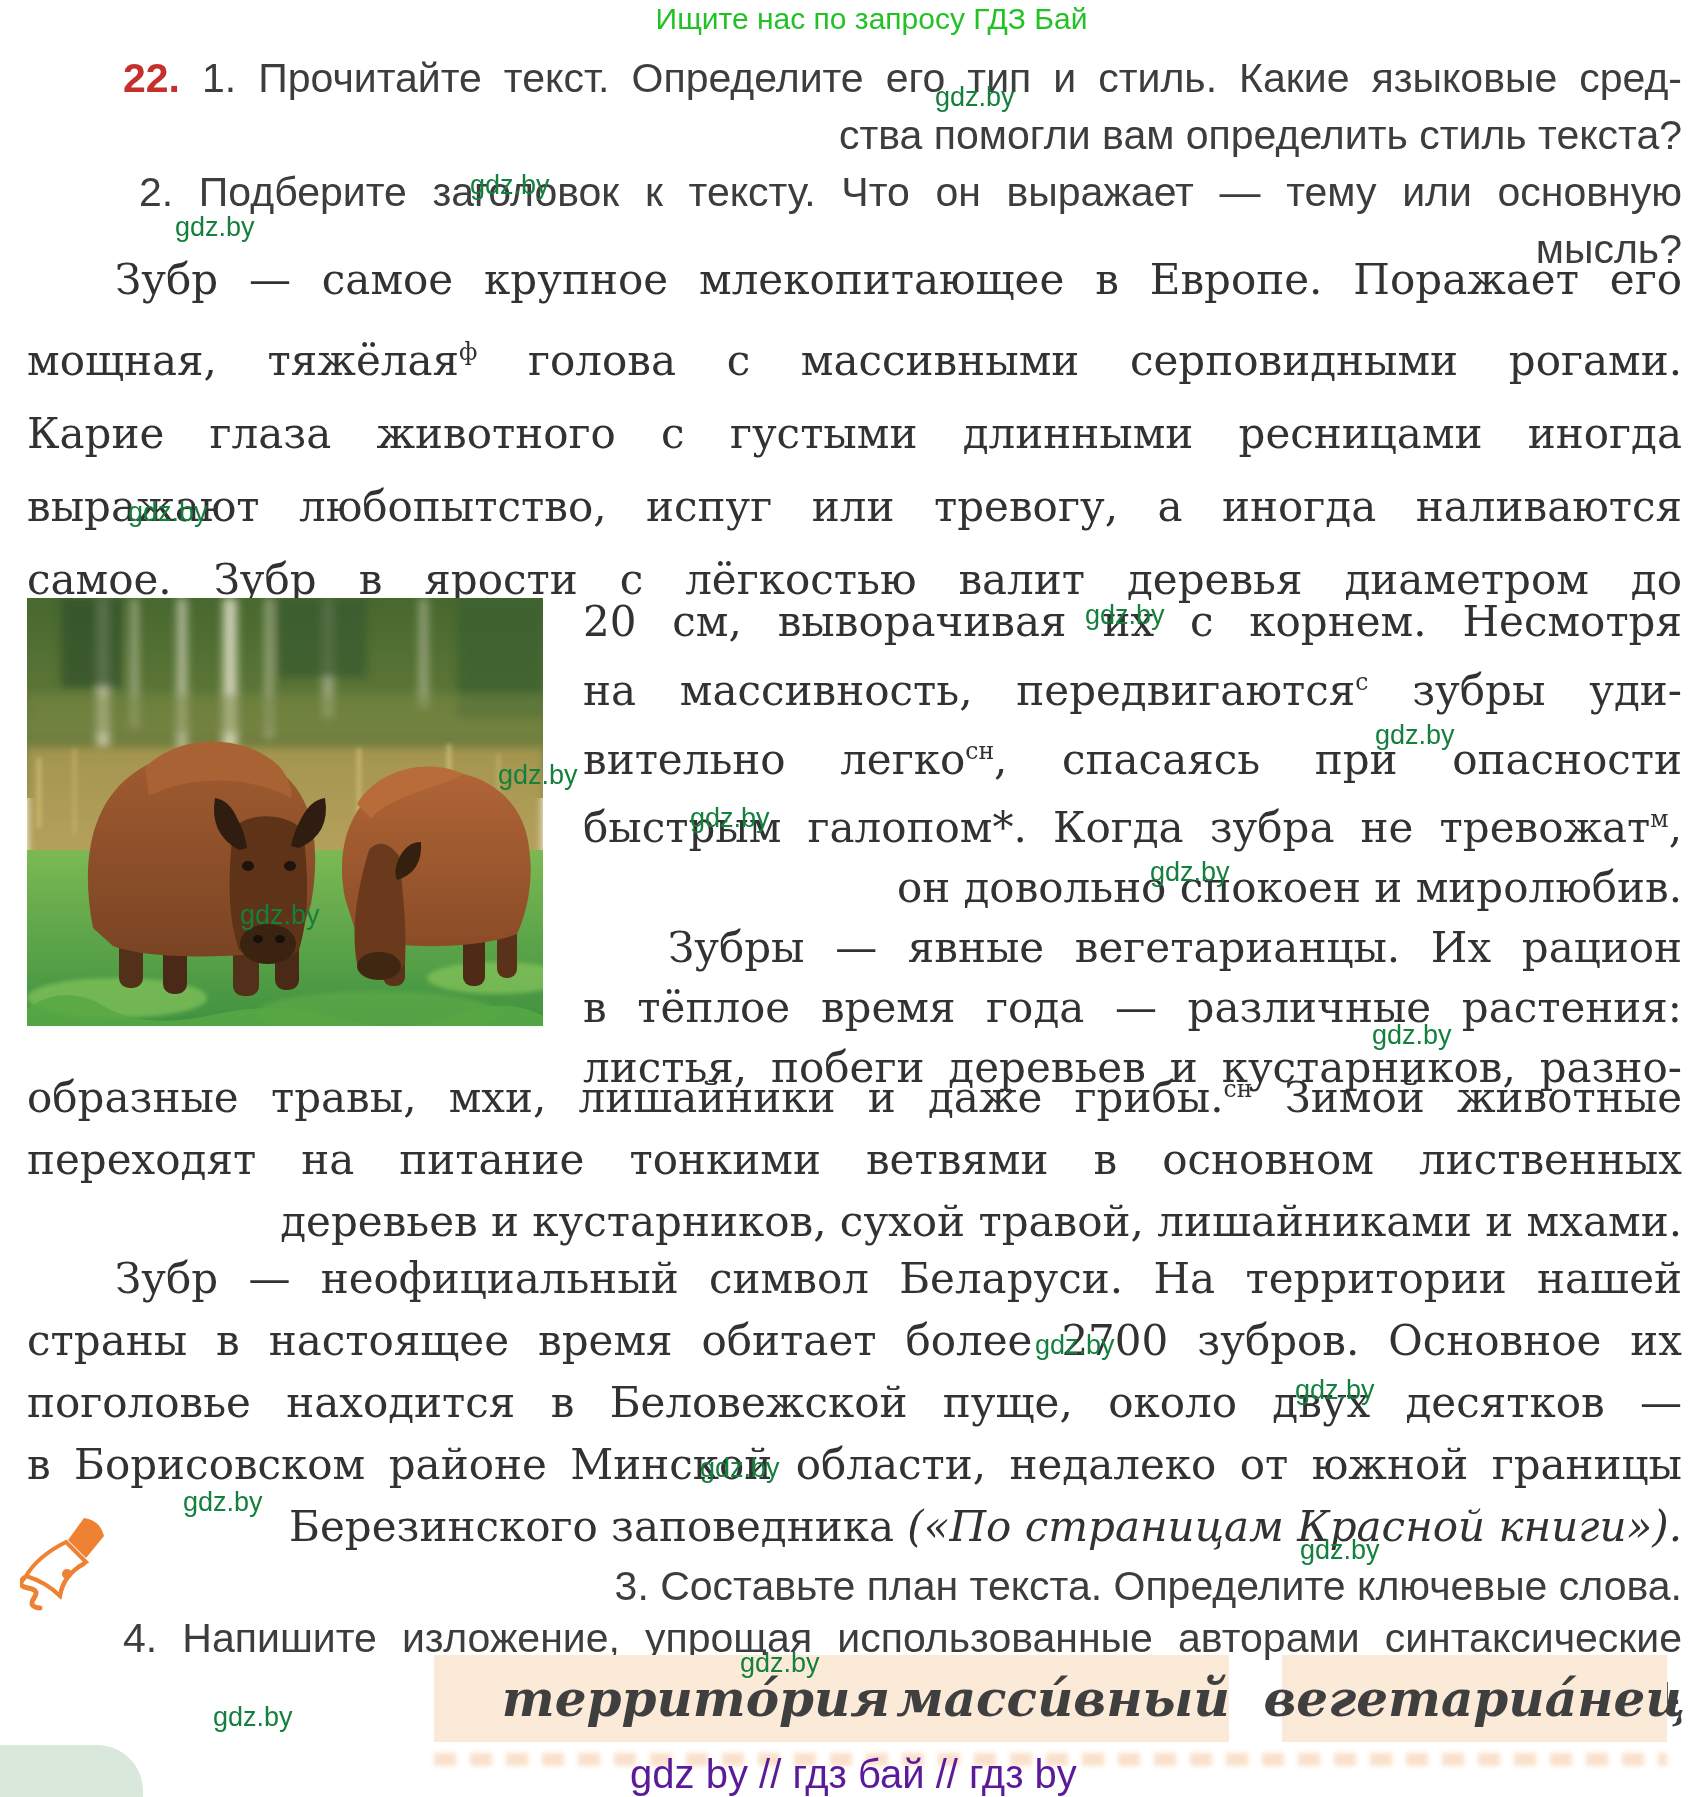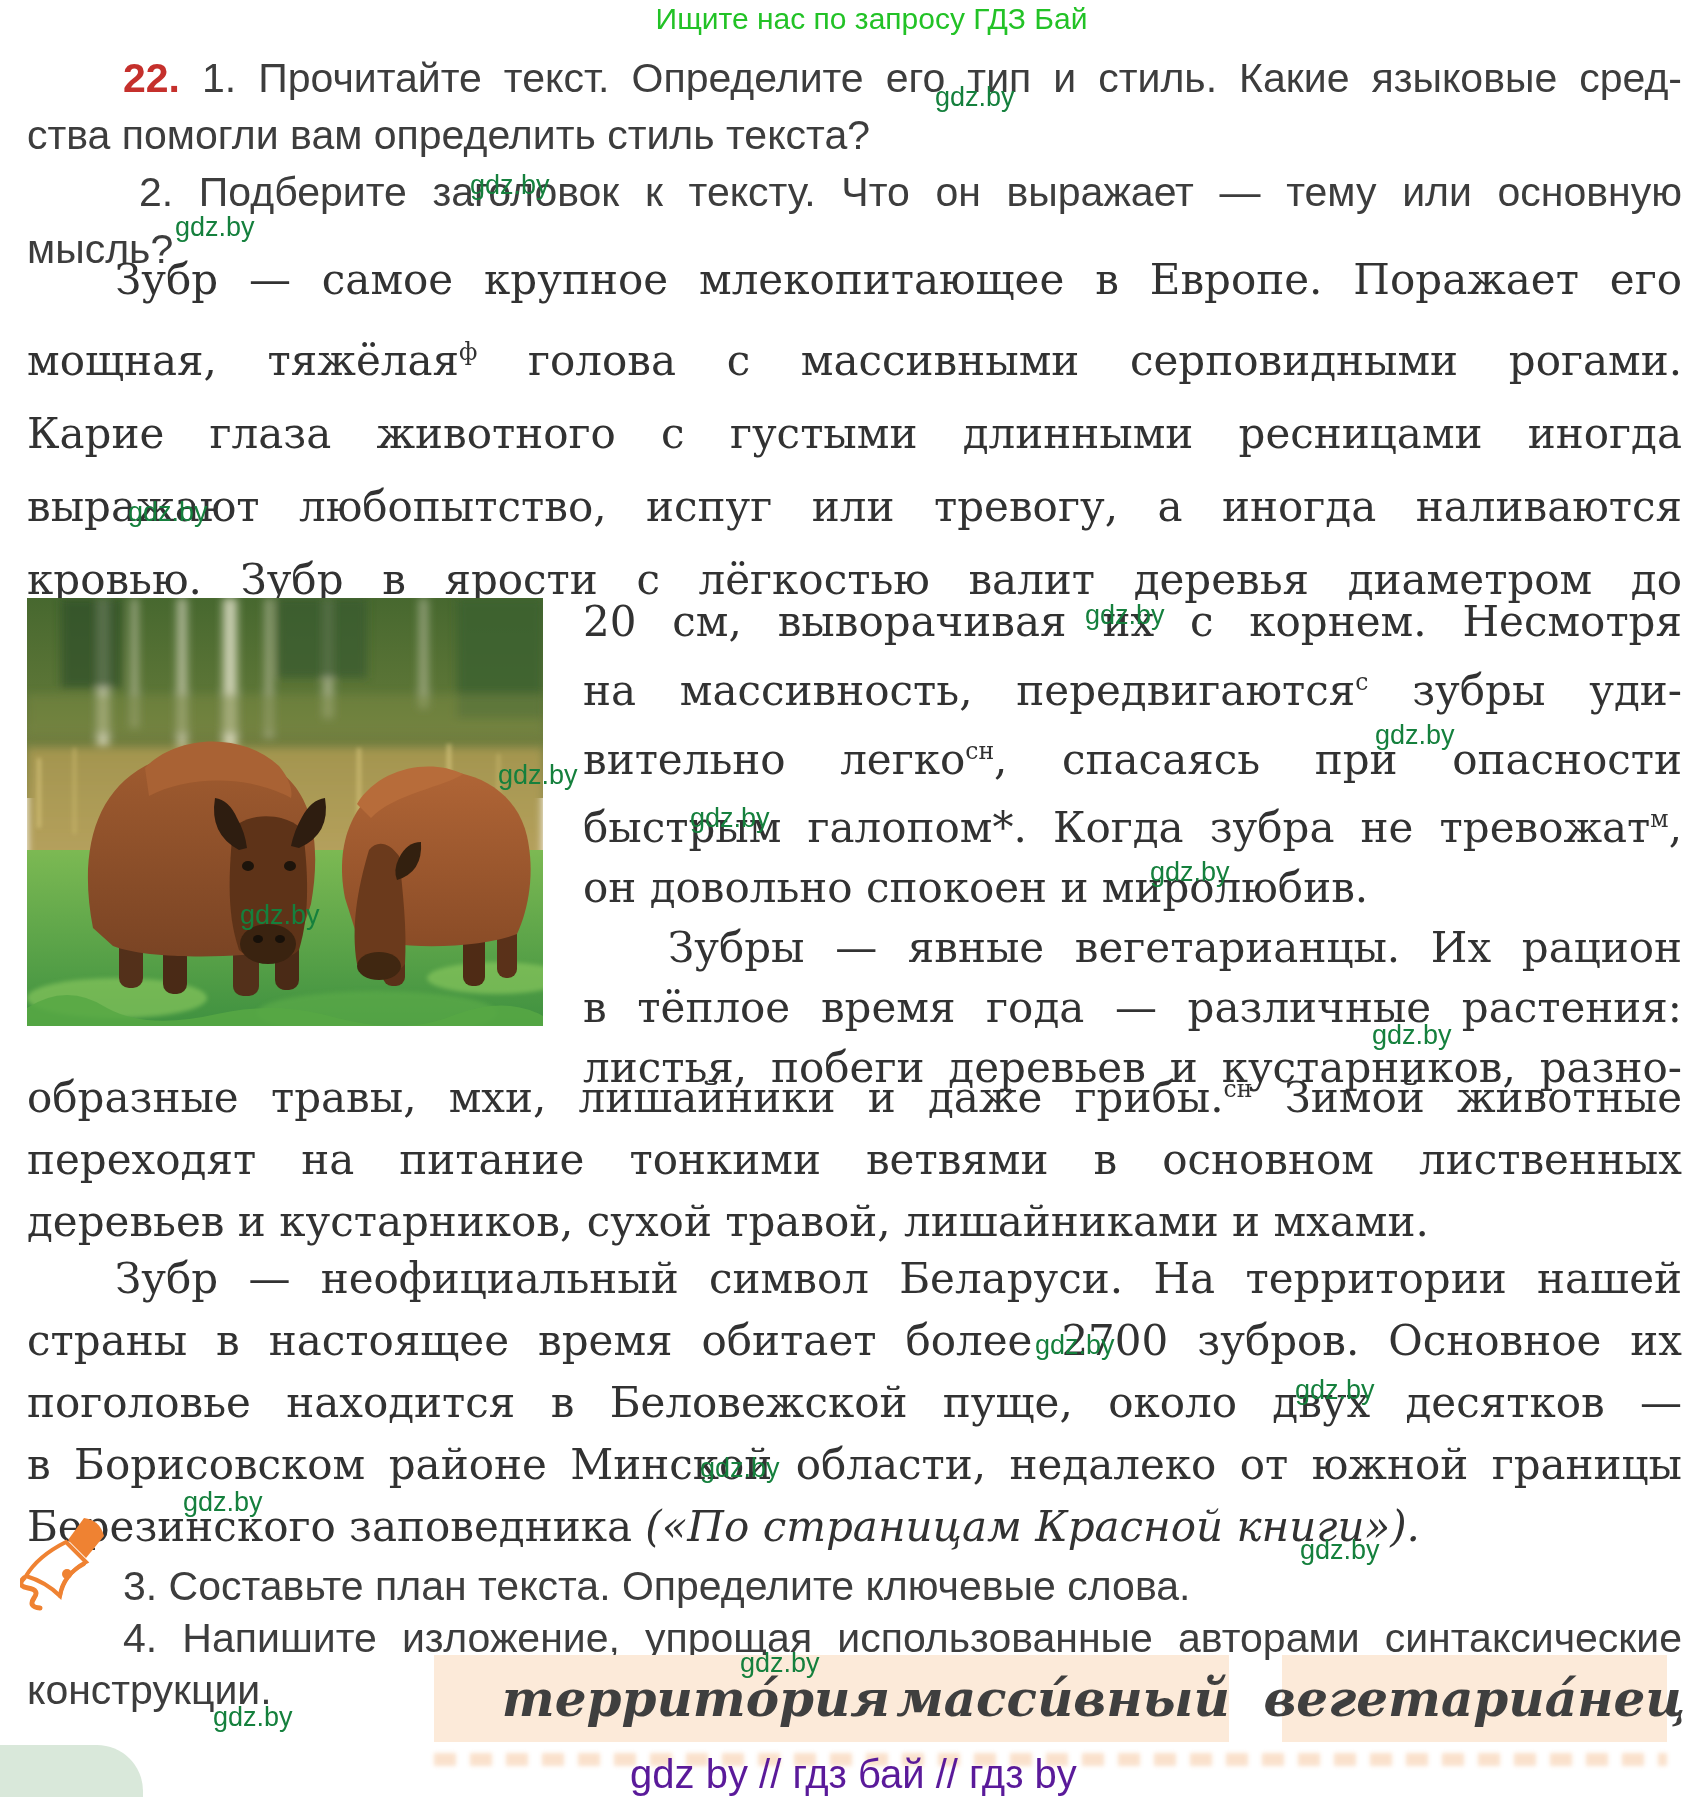--- a/index.html
+++ b/index.html
@@ -23,21 +23,21 @@
   #tasks-top{top:50px;line-height:57px;}
   #tasks-bottom{top:1560px;line-height:52px;}
 
   .body-serif{position:absolute;color:var(--ink);
         font-family:"DejaVu Serif","Liberation Serif",serif;font-size:42px;}
   #body-full1{left:27px;top:243px;width:1655px;line-height:73px;}
   #body-beside{left:583px;top:592px;width:1099px;line-height:60px;}
   #body-full2{left:27px;top:1058px;width:1655px;line-height:62px;}
   #body-full3{left:27px;top:1248px;width:1655px;line-height:62px;}
 
-  .line{display:block;text-align:left;}
+  .line{display:block;text-align:right;}
   .line.justify{text-align:justify;text-align-last:justify;}
   .seg.sup{font-size:0.56em;vertical-align:0.62em;}
   .seg.italic{font-style:italic;}
   .seg.red-bold{color:var(--red);font-weight:bold;}
 
   #photo{position:absolute;left:27px;top:598px;width:516px;height:428px;}
   #photo svg{display:block;width:100%;height:100%;}
 
   .wm{position:absolute;font-size:27px;color:#15803d;font-weight:500;
       font-family:"Liberation Sans",sans-serif;white-space:nowrap;}
@@ -74,21 +74,21 @@
       <div class="line"><span class="seg">ства помогли вам определить стиль текста?</span></div>
       <div class="line justify" style="text-indent: 112px;"><span class="seg">2. Подберите заголовок к тексту. Что он выражает — тему или основную</span></div>
       <div class="line"><span class="seg">мысль?</span></div>
     </div>
 
   <div id="body-full1" class="body-serif">
       <div class="line justify" style="text-indent: 88px;"><span class="seg">Зубр — самое крупное млекопитающее в Европе. Поражает его</span></div>
       <div class="line justify"><span class="seg">мощная, тяжёлая</span><span class="seg sup">ф</span><span class="seg"> голова с массивными серповидными рогами.</span></div>
       <div class="line justify"><span class="seg">Карие глаза животного с густыми длинными ресницами иногда</span></div>
       <div class="line justify"><span class="seg">выражают любопытство, испуг или тревогу, а иногда наливаются</span></div>
-      <div class="line justify"><span class="seg">кровью. Зубр в ярости с лёгкостью валит деревья диаметром до</span></div>
+      <div class="line justify"><span class="seg">самое. Зубр в ярости с лёгкостью валит деревья диаметром до</span></div>
     </div>
 
   <div id="photo">
     <svg viewBox="0 0 516 428" preserveAspectRatio="none" aria-hidden="true">
       <defs>
         <linearGradient id="gForest" x1="0" y1="0" x2="0" y2="1">
           <stop offset="0" stop-color="#47682f"></stop>
           <stop offset="0.5" stop-color="#5d7637"></stop>
           <stop offset="1" stop-color="#8d8a4c"></stop>
         </linearGradient>

